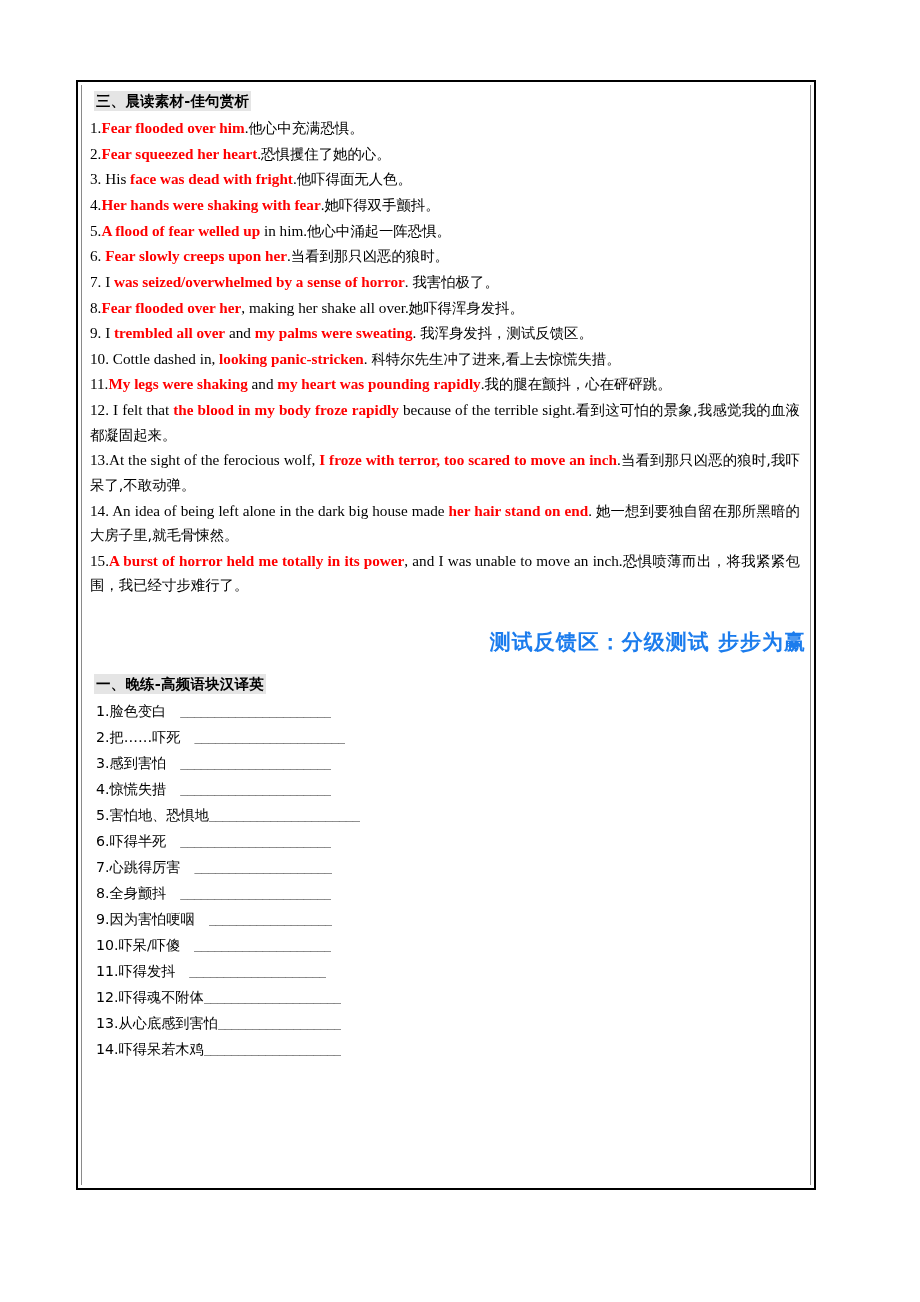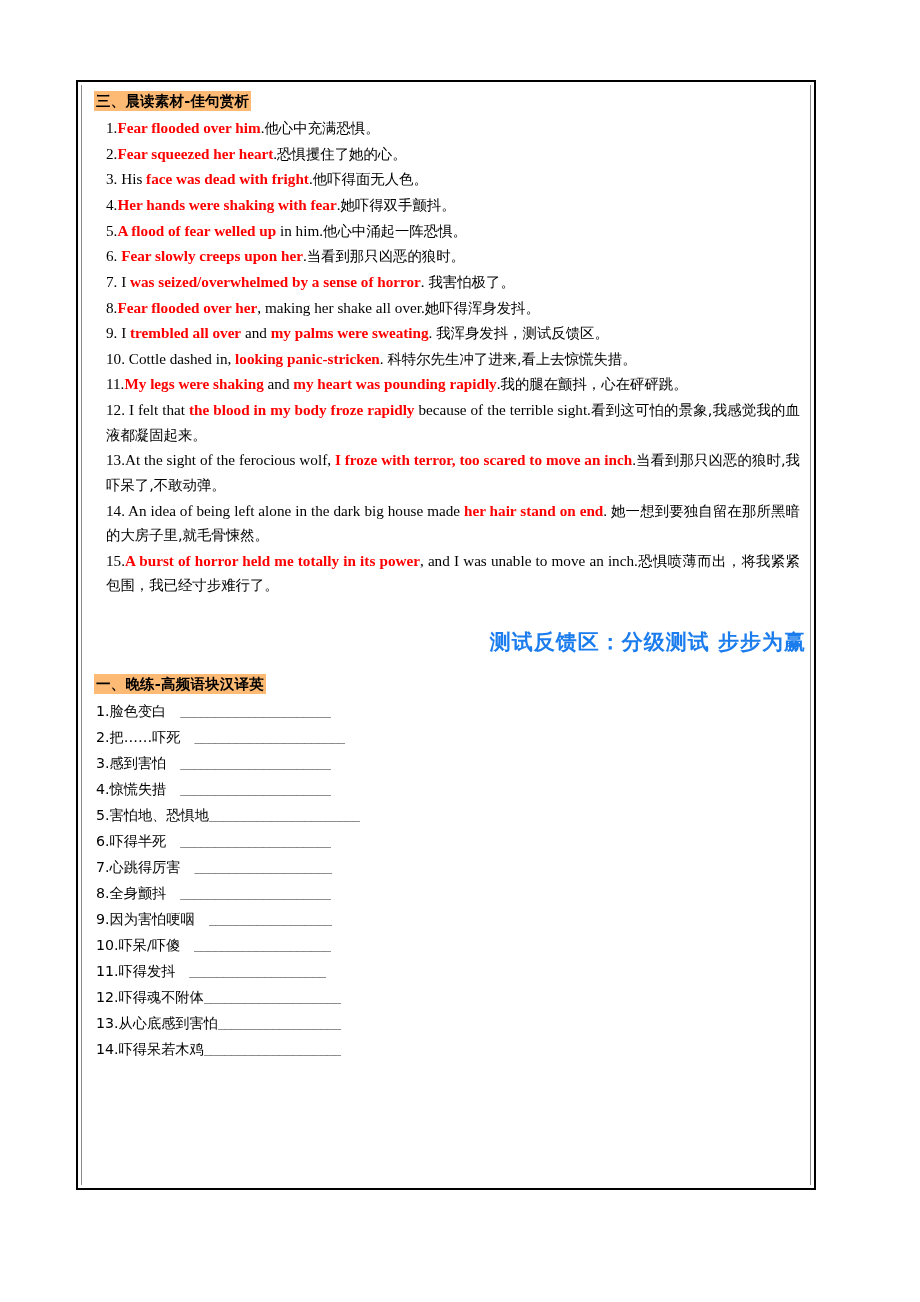--- a/index.html
+++ b/index.html
@@ -47,31 +47,31 @@
     overflow: hidden;
   }
 
   
   .hl-heading {
     font-family: "DejaVu Sans", "Liberation Sans", sans-serif;
     font-weight: bold;
     font-size: 14.5px;
     line-height: 1.25;
     display: inline-block;
-    background: #fdba74;
+    background: #e5e5e5;
     padding: 1px 2px;
     margin: 0;
     letter-spacing: 0.2px;
   }
   .heading-row { margin: 3px 0 5px 8px; }
   .heading-row-2 { margin: 10px 0 10px 8px; }
 
   
   .sent-list {
-    margin: 0 6px 0 20px;
+    margin: 0 6px 0 4px;
     padding: 0;
   }
   .sent {
     font-size: 15.2px;
     line-height: 1.62;
     margin: 0 0 1px 0;
     text-align: justify;
     text-justify: inter-ideograph;
   }
   .en { font-family: "Liberation Serif", "DejaVu Serif", serif; }

